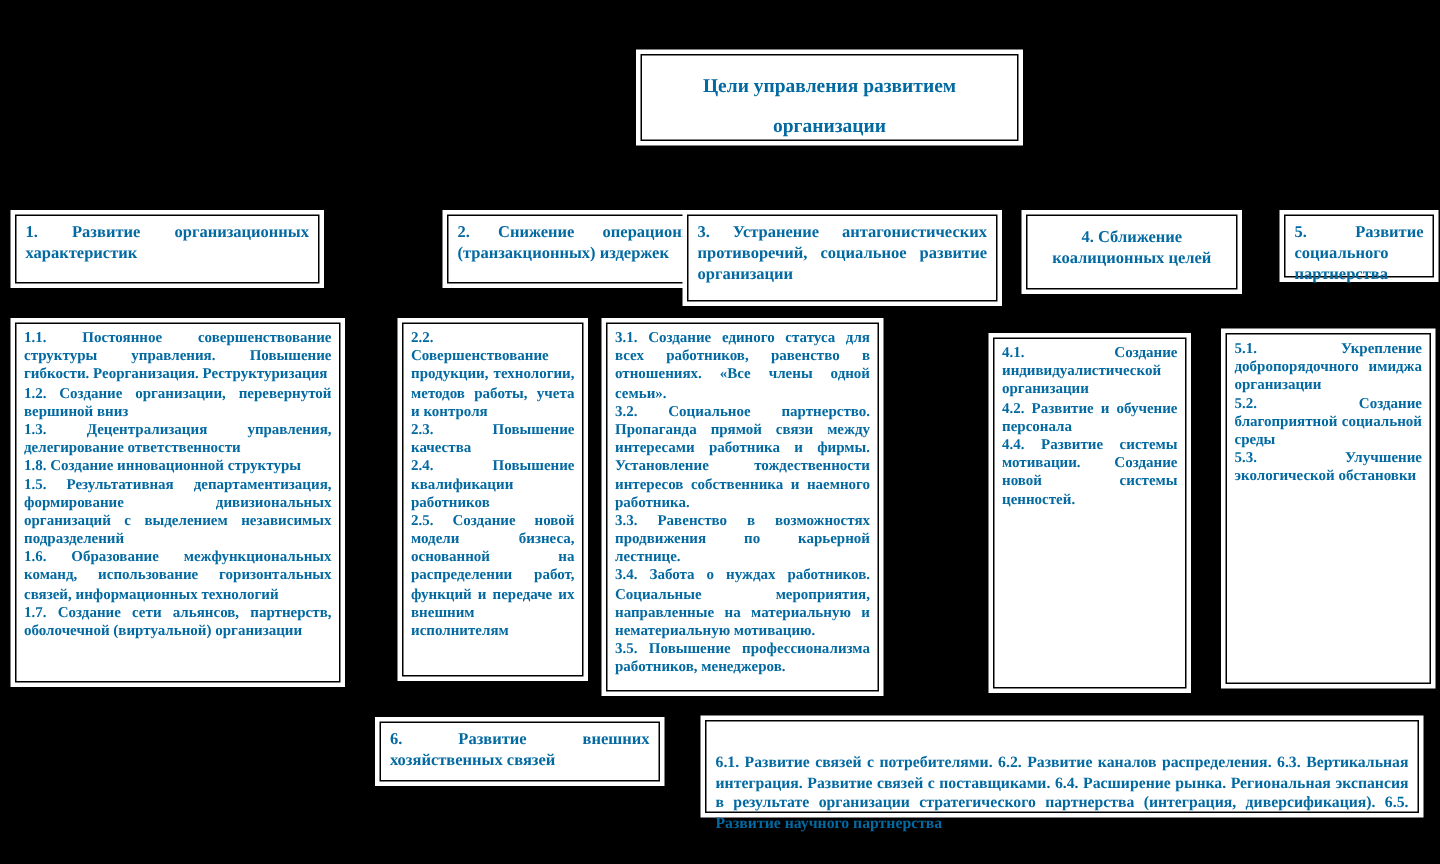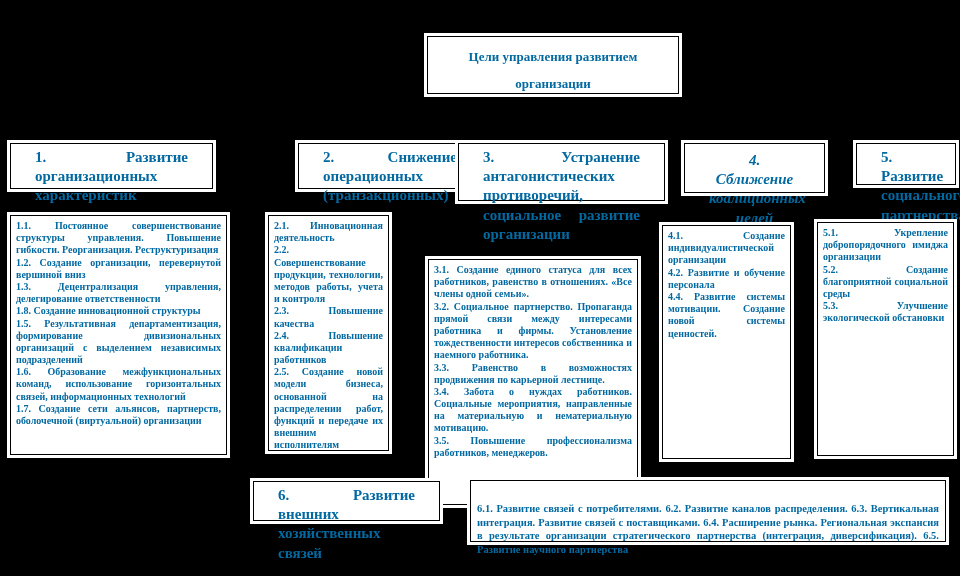--- a/index.html
+++ b/index.html
@@ -10,24 +10,24 @@
   }
   .box{
     position:absolute;background:#fff;border:1px solid #000;
     box-shadow:0 0 0 3px #fff;
     font-weight:bold;box-sizing:border-box;
   }
   .title-box{
     text-align:center;font-size:13px;line-height:27px;padding-top:6px;
   }
   .hdr{
-    font-size:15px;line-height:1.28;padding:4px 24px;
+    font-size:11px;line-height:1.28;padding:4px 6px;
     text-align:justify;
   }
-  .hdr.center{text-align:center;font-style:italic;}
+  .hdr.center{text-align:center;}
   .det{
     font-size:10px;line-height:1.22;padding:4px 5px;
     text-align:justify;
   }
   .det p{margin:0;text-align:justify;}
   .wide{
     font-size:10.5px;line-height:1.3;padding:21px 6px;text-align:justify;
   }
 </style>
 </head>
@@ -54,28 +54,27 @@
     <p>1.1. Постоянное совершенствование структуры управления. Повышение гибкости. Реорганизация. Реструктуризация</p>
     <p>1.2. Создание организации, перевернутой вершиной вниз</p>
     <p>1.3. Децентрализация управления, делегирование ответственности</p>
     <p>1.8. Создание инновационной структуры</p>
     <p>1.5. Результативная департаментизация, формирование дивизиональных организаций с выделением независимых подразделений</p>
     <p>1.6. Образование межфункциональных команд, использование горизонтальных связей, информационных технологий</p>
     <p>1.7. Создание сети альянсов, партнерств, оболочечной (виртуальной) организации</p>
   </div>
 
   <div class="box det" style="left:268px;top:215px;width:121px;height:236px;">
-    <p>2.1. Инновационная деятельность</p>
     <p>2.2. Совершенствование продукции, технологии, методов работы, учета и контроля</p>
     <p>2.3. Повышение качества</p>
     <p>2.4. Повышение квалификации работников</p>
     <p>2.5. Создание новой модели бизнеса, основанной на распределении работ, функций и передаче их внешним исполнителям</p>
   </div>
 
-  <div class="box det" style="left:428px;top:215px;width:210px;height:246px;margin-top:44px;">
+  <div class="box det" style="left:404px;top:215px;width:182px;height:246px;">
     <p>3.1. Создание единого статуса для всех работников, равенство в отношениях. «Все члены одной семьи».</p>
     <p>3.2. Социальное партнерство. Пропаганда прямой связи между интересами работника и фирмы. Установление тождественности интересов собственника и наемного работника.</p>
     <p>3.3. Равенство в возможностях продвижения по карьерной лестнице.</p>
     <p>3.4. Забота о нуждах работников. Социальные мероприятия, направленные на материальную и нематериальную мотивацию.</p>
     <p>3.5. Повышение профессионализма работников, менеджеров.</p>
   </div>
 
   <div class="box det" style="left:662px;top:225px;width:129px;height:234px;">
     <p>4.1. Создание индивидуалистической организации</p>
     <p>4.2. Развитие и обучение персонала</p>

